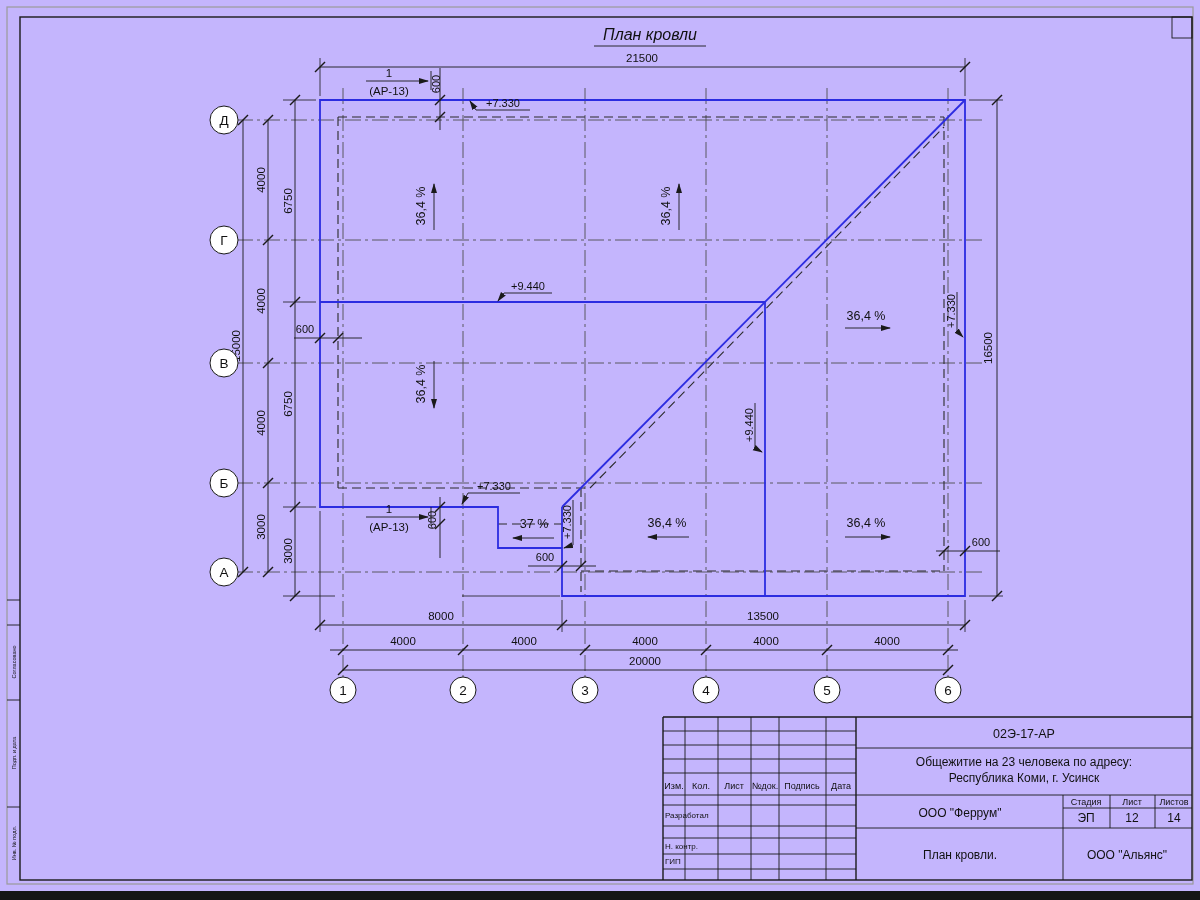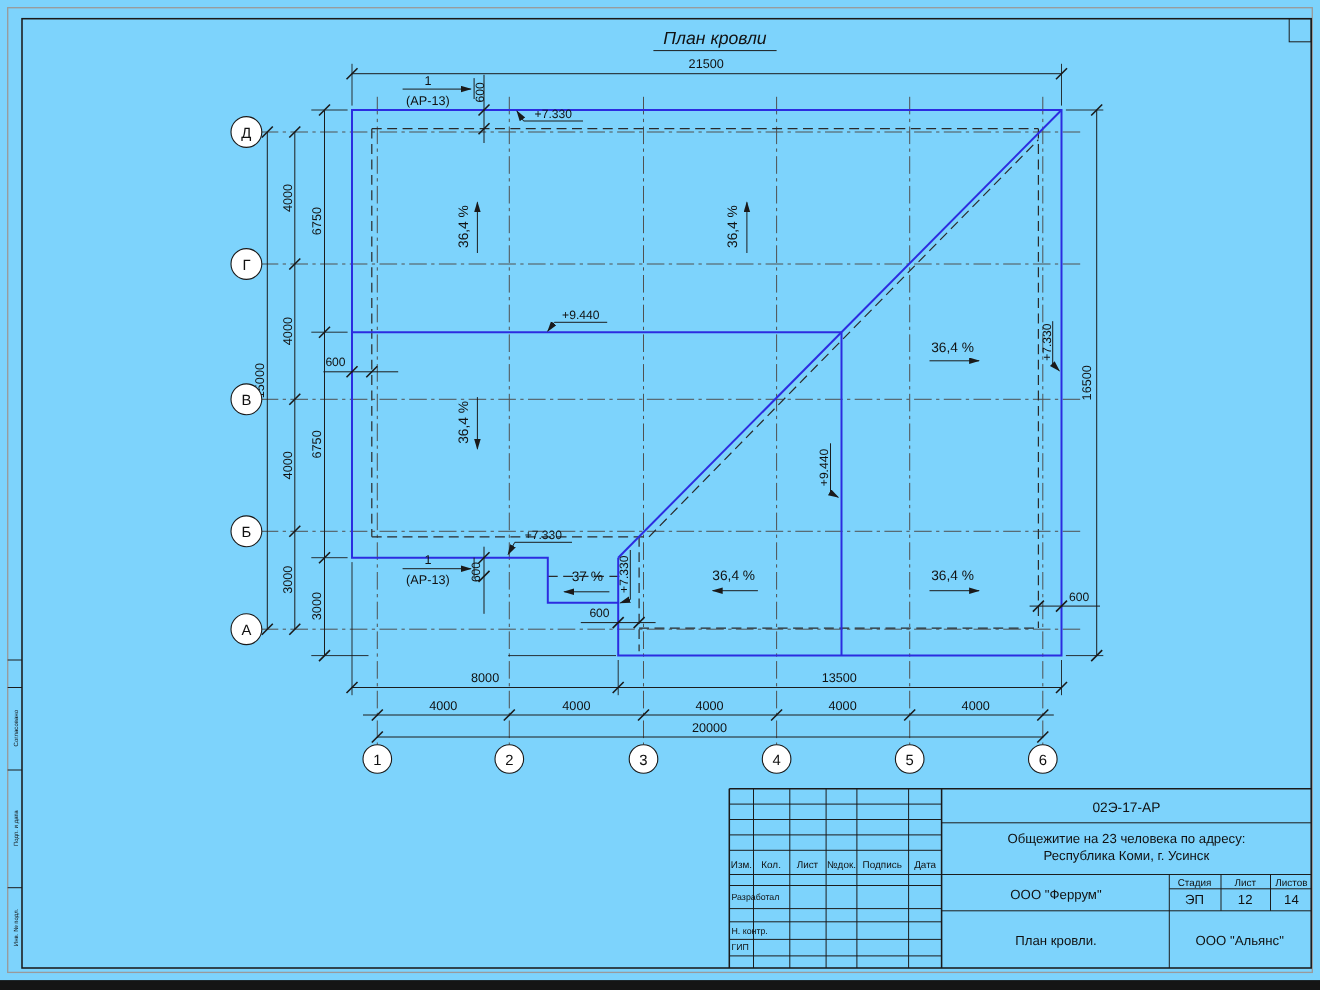--- a/index.html
+++ b/index.html
@@ -1,16 +1,16 @@
 <!DOCTYPE html>
 <html><head>
 <meta charset="utf-8">
 <style>
   html,body{margin:0;padding:0;background:#e8e8e8;}
-  .sheet{position:relative;width:1200px;height:900px;background:#7dd3fc;font-family:"Liberation Sans",sans-serif;overflow:hidden;}
+  .sheet{position:relative;width:1200px;height:900px;background:#c4b5fd;font-family:"Liberation Sans",sans-serif;overflow:hidden;}
   svg{position:absolute;left:0;top:0;}
   svg text{fill:#111;font-family:"Liberation Sans",sans-serif;}
   .dim{font-size:11.5px;}
   .dimsm{font-size:11px;}
   .axis{font-size:13.5px;}
   .slope{font-size:12.5px;}
   .elev{font-size:11px;}
   .ttl{font-size:16px;font-style:italic;}
   .tb12{font-size:12px;}
   .tb13{font-size:12.5px;}

